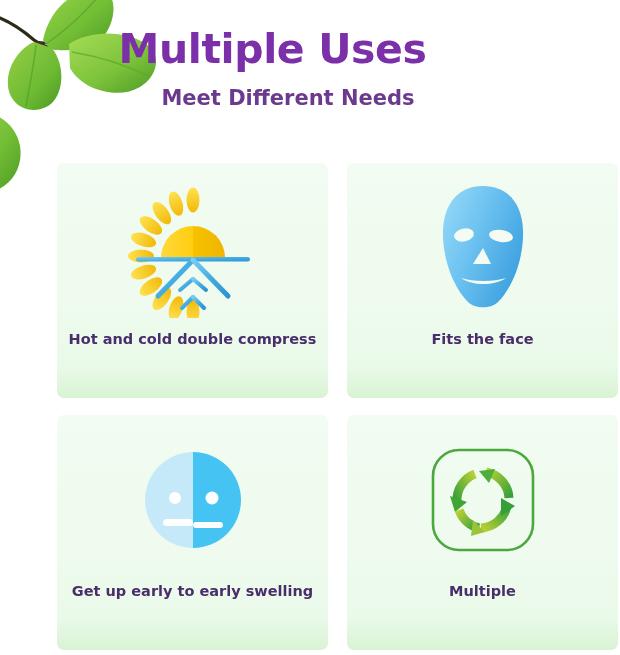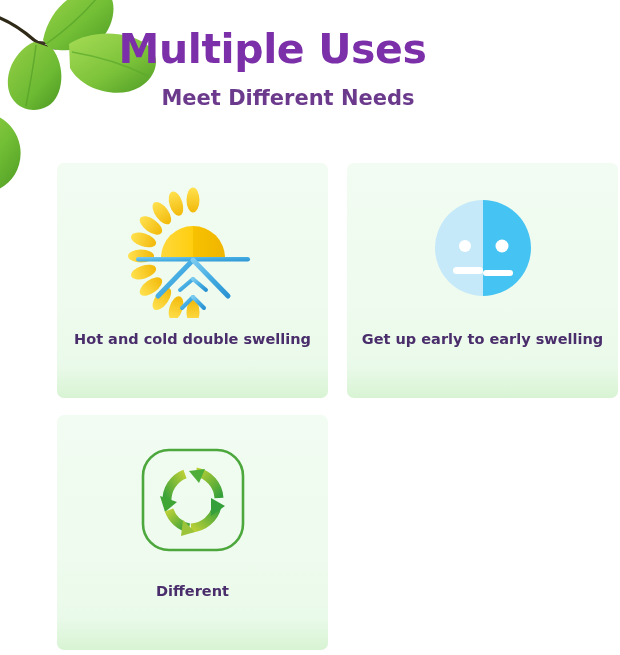--- a/index.html
+++ b/index.html
@@ -227,23 +227,51 @@
           <path d="M48 110 L34 110"></path>
           <path d="M48 110 L48 125"></path>
 
           <path d="M90 97 L104 97"></path>
           <path d="M90 97 L90 112"></path>
           <path d="M102 110 L116 110"></path>
           <path d="M102 110 L102 125"></path>
         </g>
       </svg>
     </div>
-    <div class="card-label">Hot and cold double swelling</div>
+    <div class="card-label">Hot and cold double compress</div>
   </div>
 
+  <div class="feature-card">
+    <div class="card-icon">
+      <svg width="110" height="140" viewBox="0 0 110 140" xmlns="http://www.w3.org/2000/svg">
+        <defs>
+          <linearGradient id="maskGrad" x1="0" y1="0" x2="1" y2="0.6">
+            <stop offset="0%" stop-color="#9ADAF8"></stop>
+            <stop offset="45%" stop-color="#6FC4F1"></stop>
+            <stop offset="100%" stop-color="#3FA2E0"></stop>
+          </linearGradient>
+        </defs>
+
+        <path d="M55 8
+                 C 80 8, 94 26, 95 52
+                 C 96 78, 86 108, 70 124
+                 C 63 131, 47 131, 40 124
+                 C 24 108, 14 78, 15 52
+                 C 16 26, 30 8, 55 8 Z" fill="url(#maskGrad)"></path>
+
+        <ellipse cx="36" cy="57" rx="10" ry="6.5" fill="#F3FBF3" transform="rotate(-12 36 57)"></ellipse>
+        <ellipse cx="73" cy="58" rx="12" ry="6" fill="#F3FBF3" transform="rotate(8 73 58)"></ellipse>
+
+        <path d="M55 70 L45 86 L63 86 Z" fill="#F3FBF3"></path>
+
+        <path d="M33 100 C 45 108, 66 108, 78 100 C 66 104, 45 104, 33 100 Z" fill="#F3FBF3"></path>
+      </svg>
+    </div>
+    <div class="card-label">Fits the face</div>
+  </div>
 
   <div class="feature-card">
     <div class="card-icon">
       <svg width="120" height="120" viewBox="0 0 120 120" xmlns="http://www.w3.org/2000/svg">
         <defs>
           <clipPath id="faceClip">
             <circle cx="60" cy="60" r="48"></circle>
           </clipPath>
         </defs>
         <g clip-path="url(#faceClip)">
@@ -295,16 +323,16 @@
           <path d="M84 66 A28 28 0 0 1 58 88" stroke="url(#arrowGrad3)" stroke-width="9" fill="none" stroke-linecap="butt"></path>
           <path d="M78 76 L92 66 L78 58 Z" fill="#35A03A"></path>
         </g>
 
         <g>
           <path d="M36 70 A28 28 0 0 0 56 88" stroke="url(#arrowGrad1)" stroke-width="9" fill="none" stroke-linecap="butt"></path>
           <path d="M50 80 L62 92 L48 96 Z" fill="#9CC43A"></path>
         </g>
       </svg>
     </div>
-    <div class="card-label">Different</div>
+    <div class="card-label">Multiple</div>
   </div>
 
 </div>
 
 </body></html>

